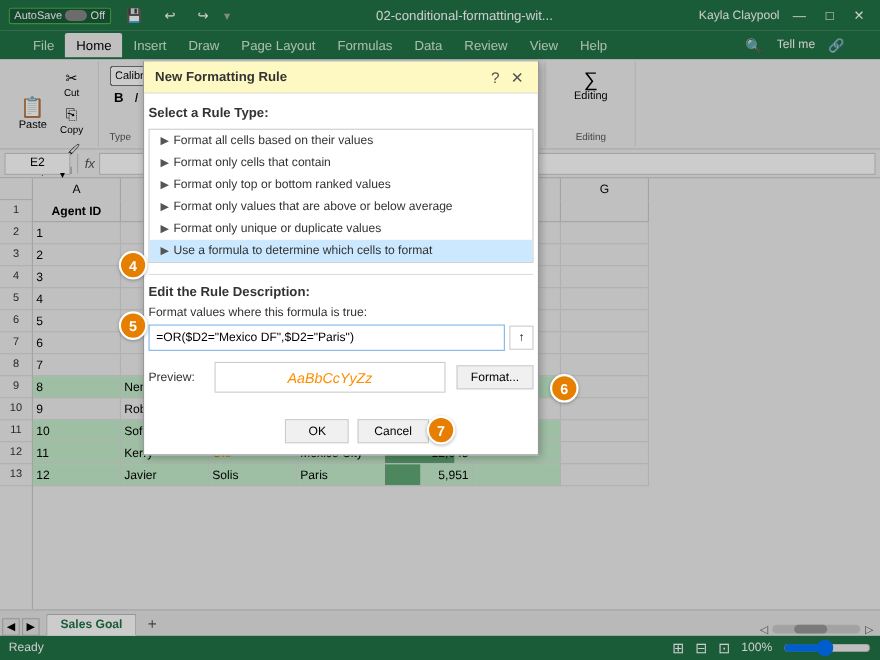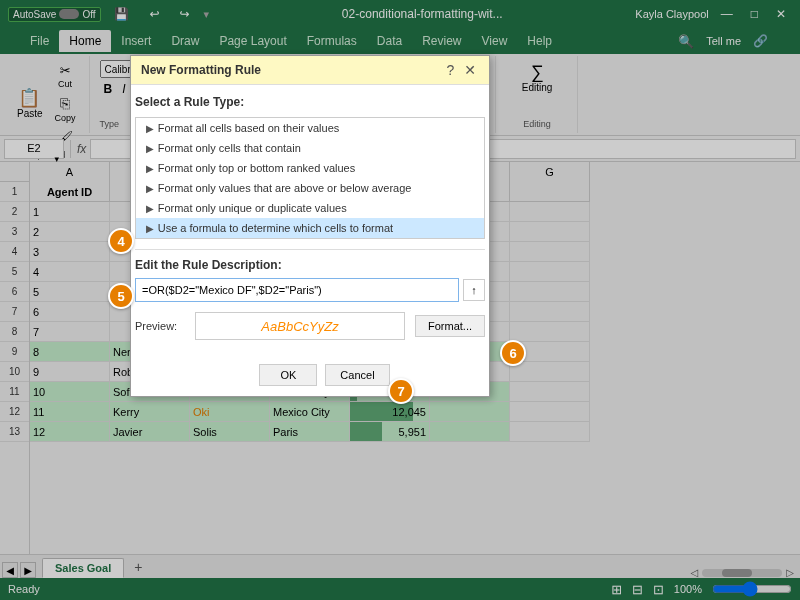--- a/index.html
+++ b/index.html
@@ -482,20 +482,21 @@
           <div class="rule-type-item">
             <span class="rule-arrow">▶</span>
             <span>Format only unique or duplicate values</span>
           </div>
           <div class="rule-type-item selected">
             <span class="rule-arrow">▶</span>
             <span>Use a formula to determine which cells to format</span>
           </div>
         </div>
         <div class="rule-desc-label">Edit the Rule Description:</div>
+        <div class="formula-desc">Format values where this formula is true:</div>
         <div class="formula-row">
           <input class="formula-box" type="text" value="=OR($D2=&quot;Mexico DF&quot;,$D2=&quot;Paris&quot;)" style="">
           <button class="formula-btn">↑</button>
         </div>
         <div class="preview-row">
           <span class="preview-label">Preview:</span>
           <div class="preview-box">
             <span style="color:#ff8c00; font-style:italic; font-size:13px;">AaBbCcYyZz</span>
           </div>
           <button class="format-btn">Format...</button>

